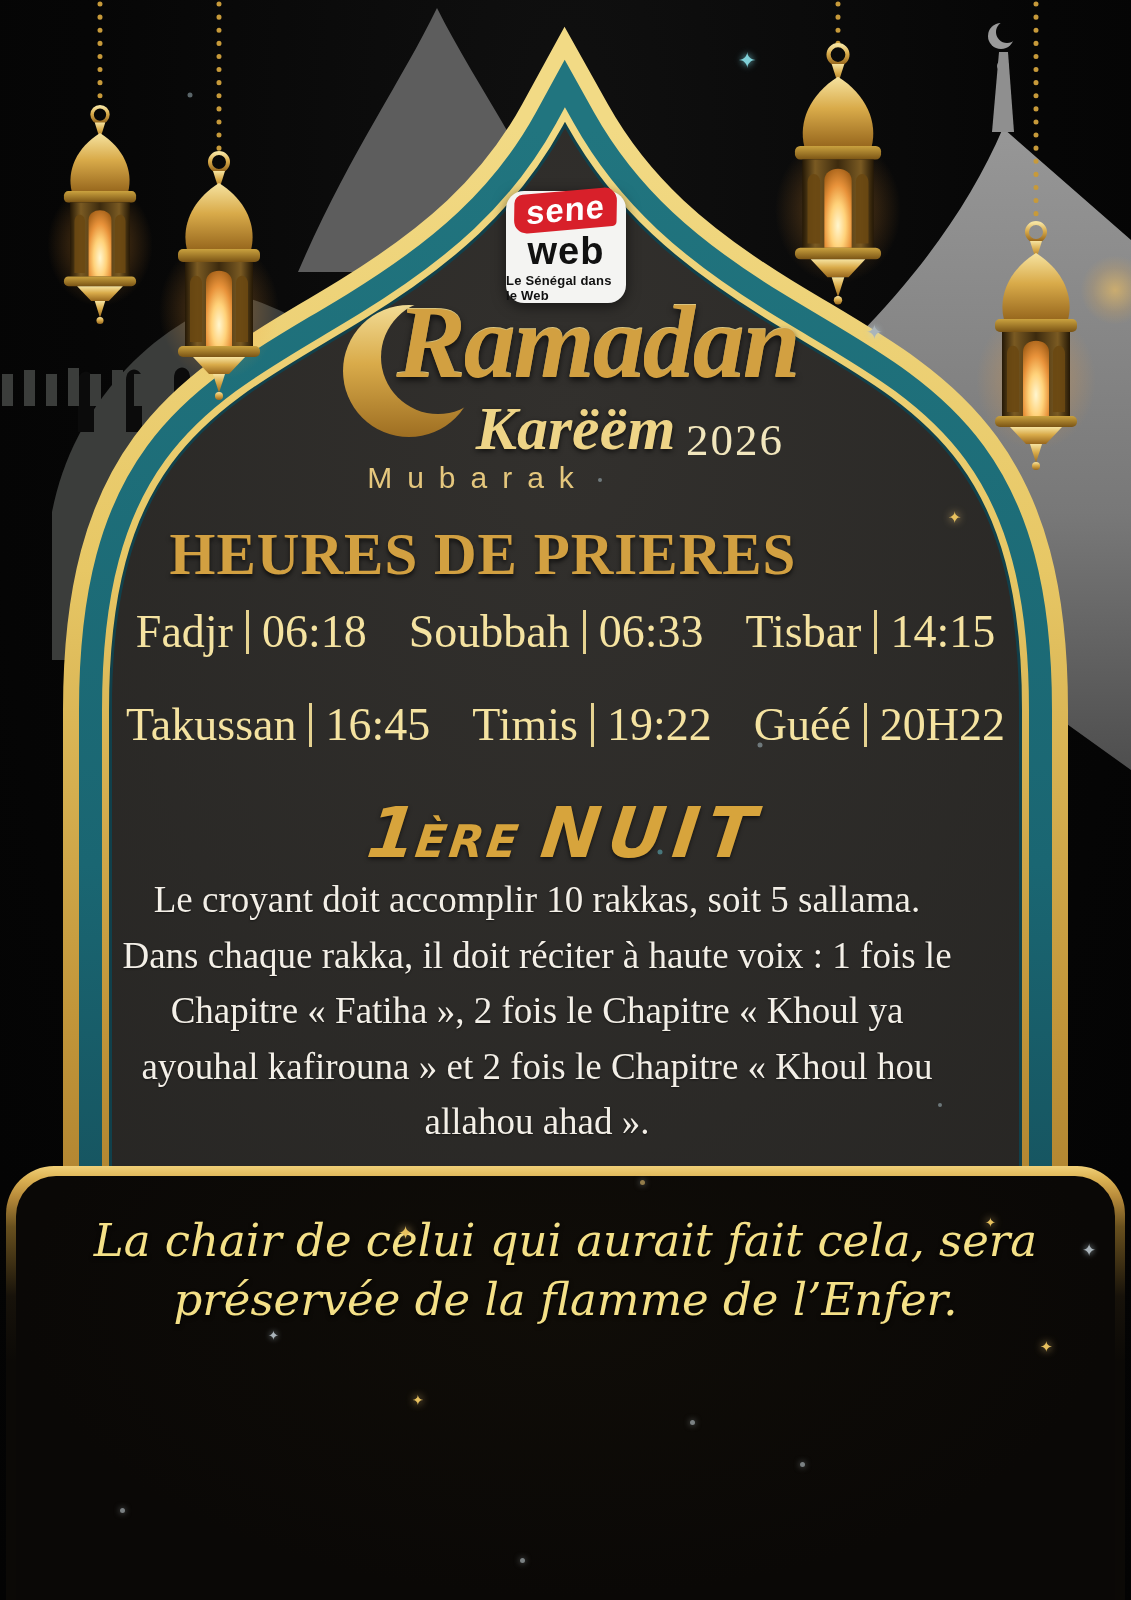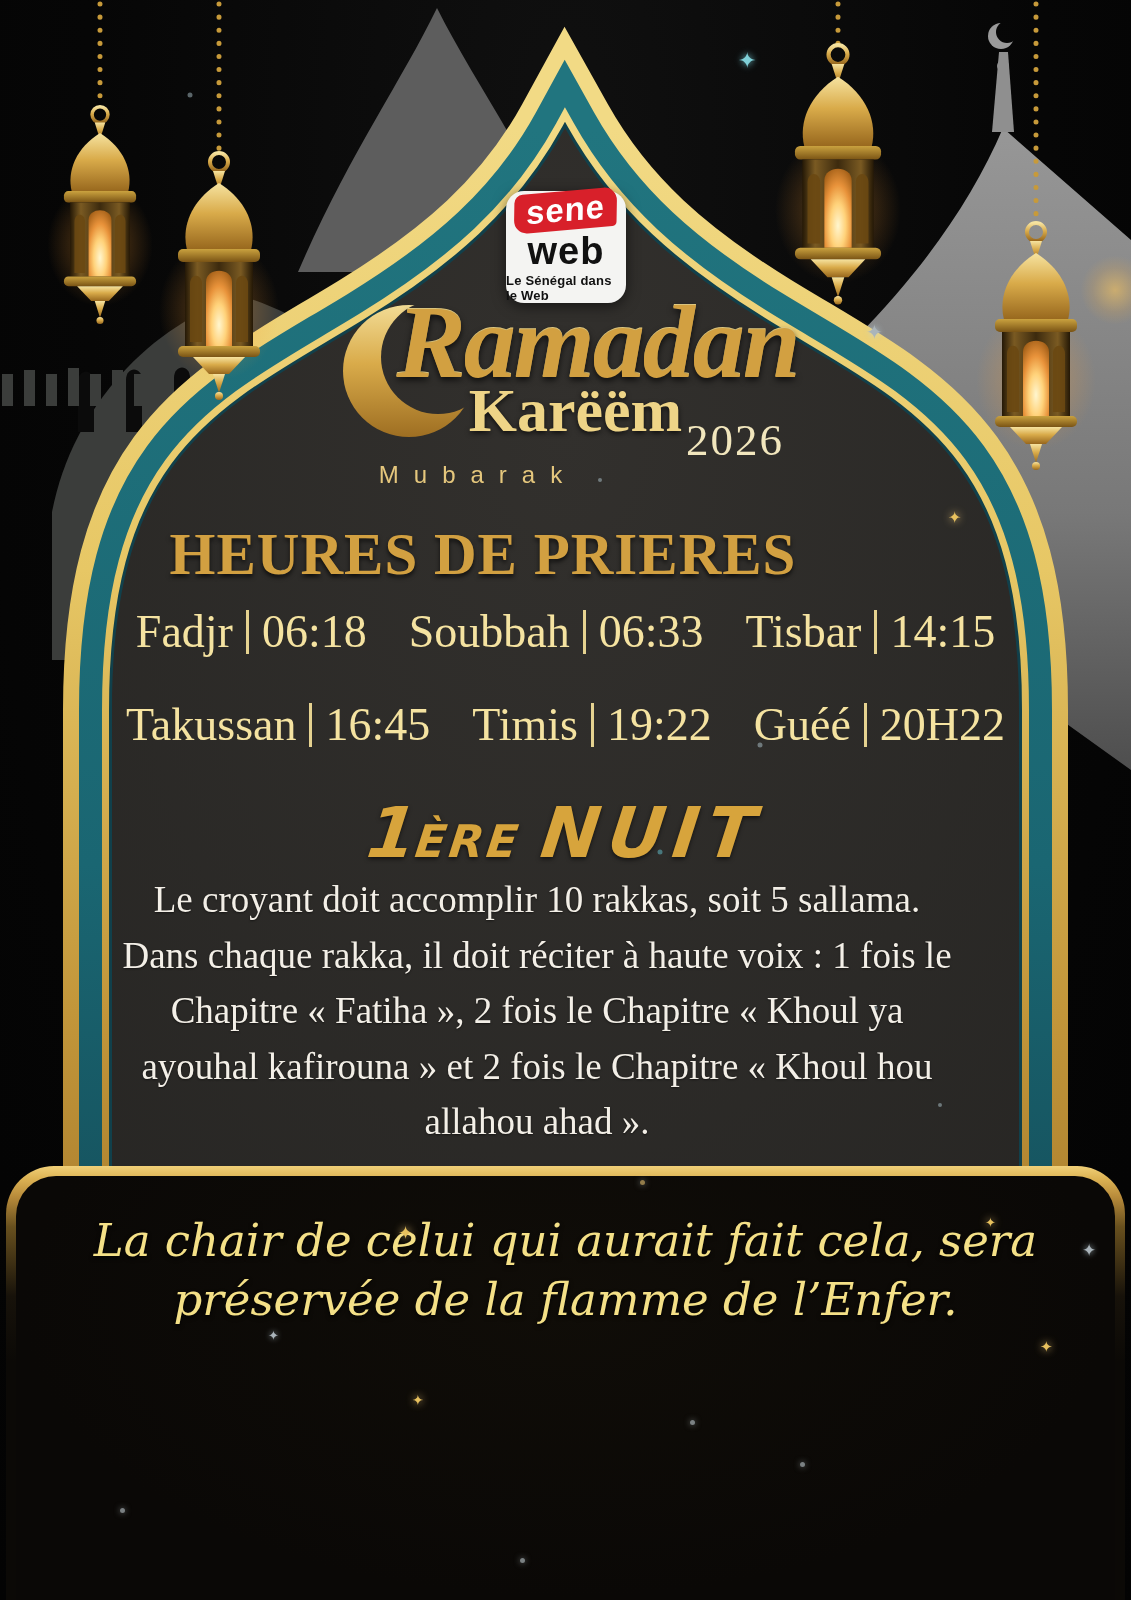--- a/index.html
+++ b/index.html
@@ -16,26 +16,26 @@
   .logo-sene{background:#d8202a;color:#fff;font-family:"Liberation Sans",sans-serif;font-weight:bold;
         font-size:33px;line-height:33px;padding:2px 12px 4px;border-radius:8px 14px 4px 14px;
         transform:rotate(-5deg) skewX(-6deg);letter-spacing:1px;}
   .logo-web{color:#111;font-family:"Liberation Sans",sans-serif;font-weight:bold;font-size:38px;line-height:38px;margin-top:2px;letter-spacing:1px;}
   .logo-tag{color:#111;font-family:"Liberation Sans",sans-serif;font-weight:bold;font-size:13px;margin-top:3px;letter-spacing:.2px;}
 
   
   .r-main{position:absolute;left:0;top:292px;width:1131px;text-align:center;padding-left:64px;box-sizing:border-box;
           font-size:104px;line-height:100px;font-weight:bold;font-style:italic;color:#d2a041;
           text-shadow:0 3px 6px rgba(0,0,0,.7), 0 -1px 0 #f1d98b;letter-spacing:-2px;}
-  .r-sub{position:absolute;left:0;top:380px;width:1131px;text-align:center;padding-left:20px;box-sizing:border-box;
-         font-size:62px;line-height:60px;font-weight:bold;color:#eed487;
+  .r-sub{position:absolute;left:0;top:398px;width:1131px;text-align:center;padding-left:20px;box-sizing:border-box;
+         font-size:62px;line-height:60px;font-weight:bold;font-style:italic;color:#eed487;
          text-shadow:0 2px 5px rgba(0,0,0,.7);}
   .r-year{position:absolute;left:686px;top:414px;font-size:45px;color:#f1e6bd;letter-spacing:2px;}
   .r-mub{position:absolute;left:0;top:461px;width:896px;text-align:center;padding-left:60px;box-sizing:border-box;
-         font-family:"Liberation Sans",sans-serif;font-size:24px;color:#e5c77d;letter-spacing:15px;}
+         font-family:"Liberation Sans",sans-serif;font-size:30px;color:#e5c77d;letter-spacing:15px;}
 
   
   .p-title{position:absolute;left:0;top:520px;width:966px;text-align:center;font-weight:bold;font-size:59px;
            color:#d2a041;letter-spacing:1px;text-shadow:0 3px 4px rgba(0,0,0,.65);}
   .p-row{position:absolute;left:0;width:1131px;display:flex;justify-content:center;align-items:center;gap:42px;}
   .p-row1{top:607px;} .p-row2{top:700px;}
   .p-item{display:flex;align-items:center;gap:13px;color:#f5e3a1;font-size:46px;line-height:50px;}
   .p-div{width:3px;height:44px;background:#efdb96;opacity:.95;}
 
   

